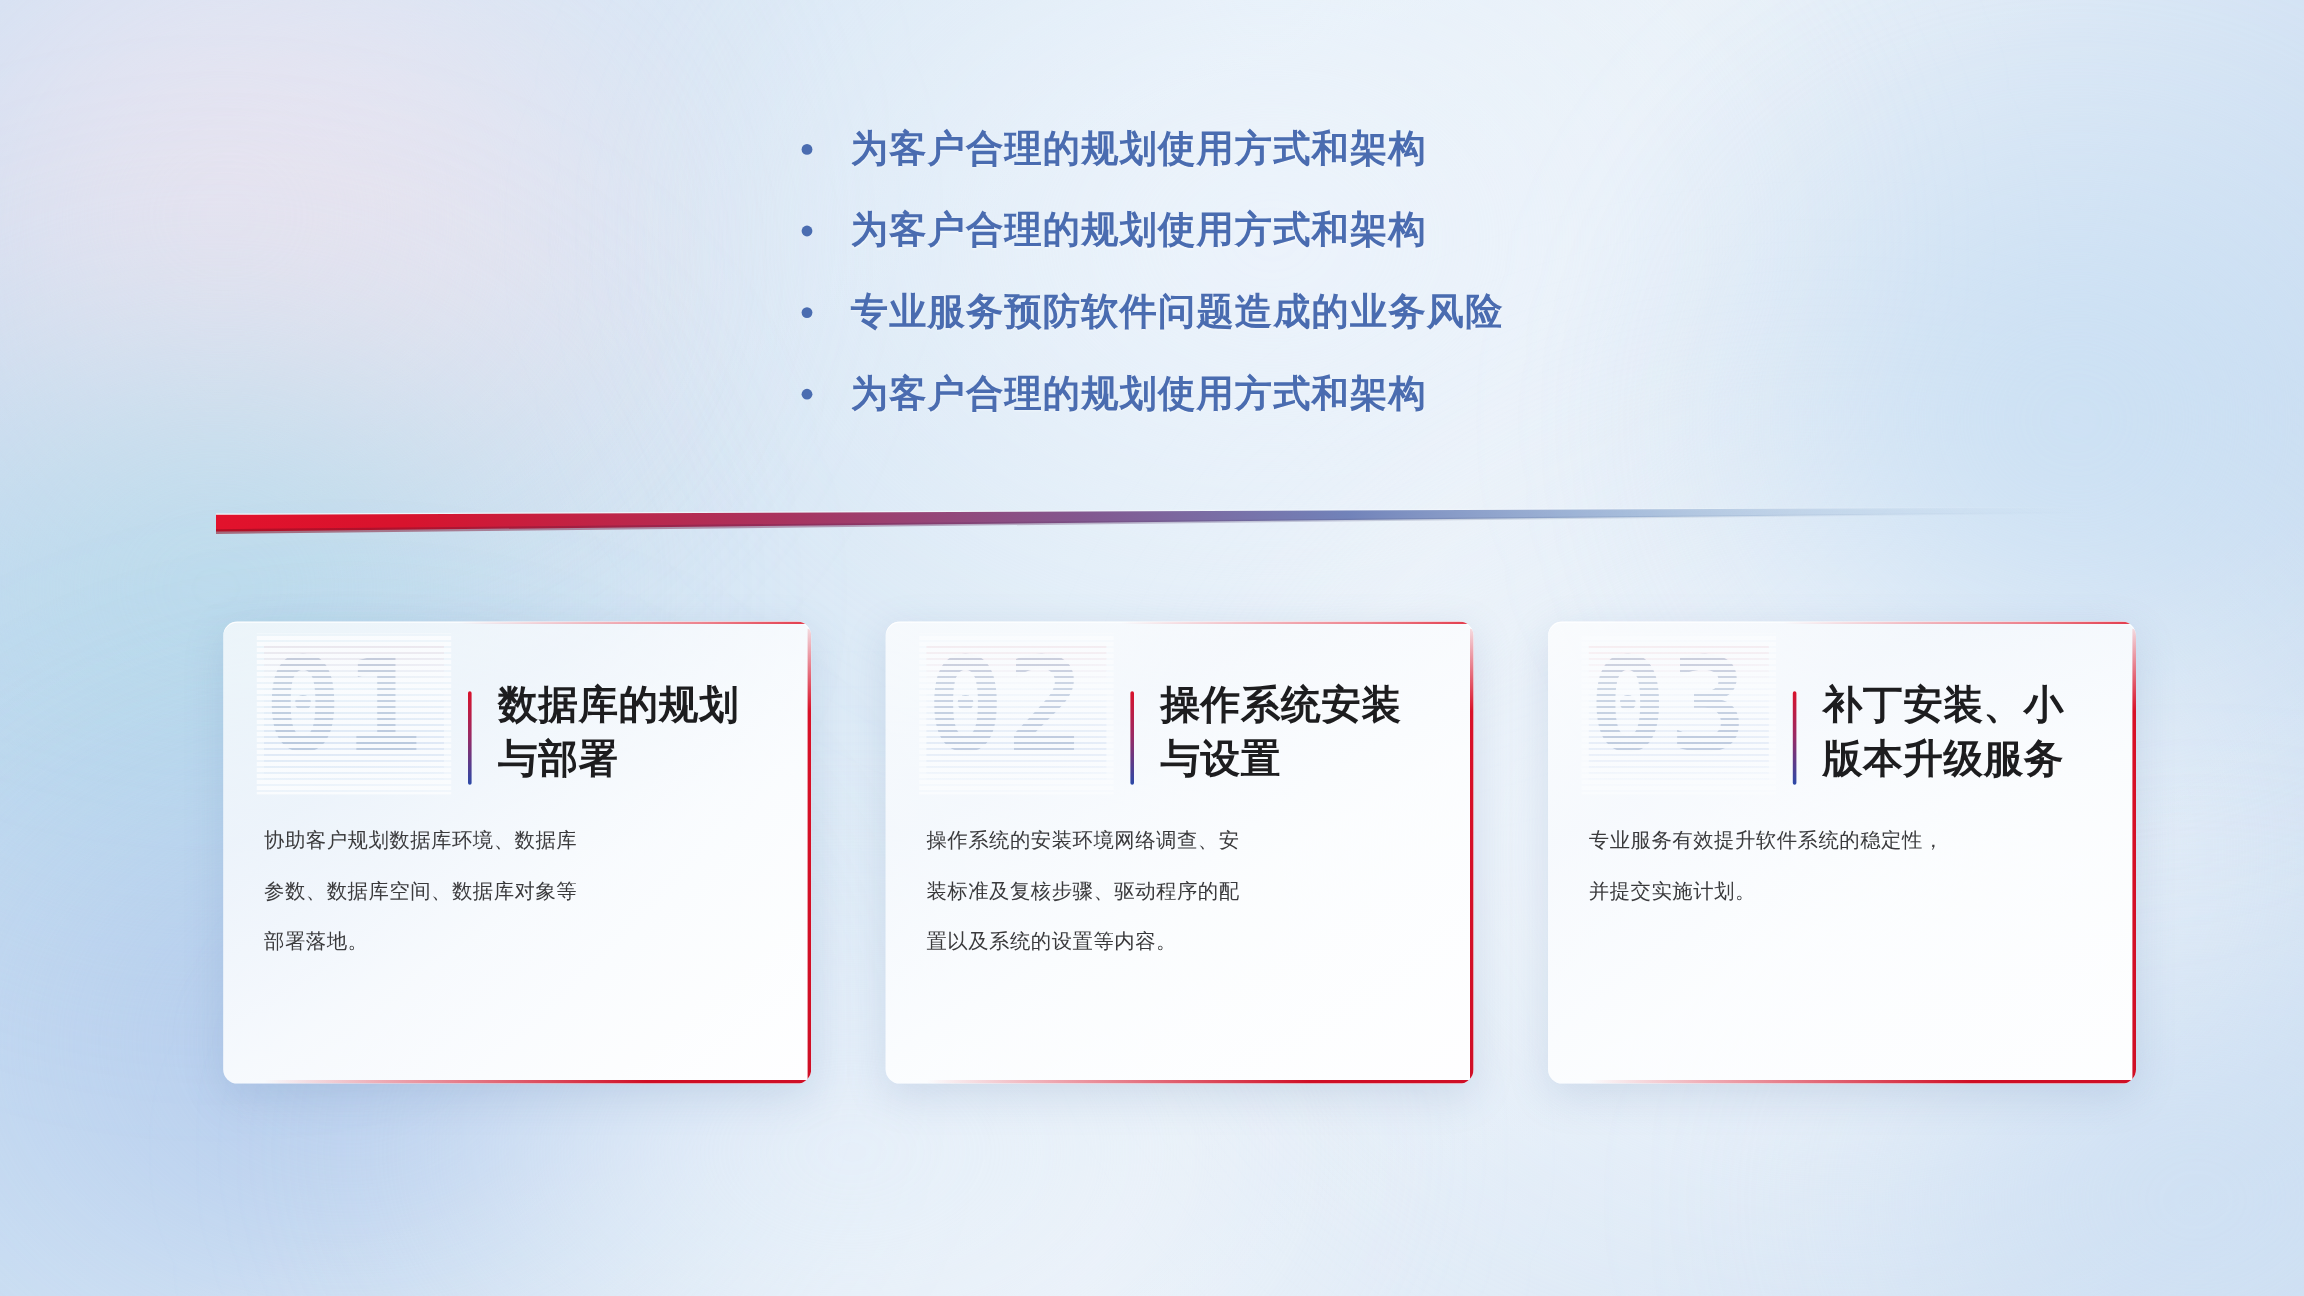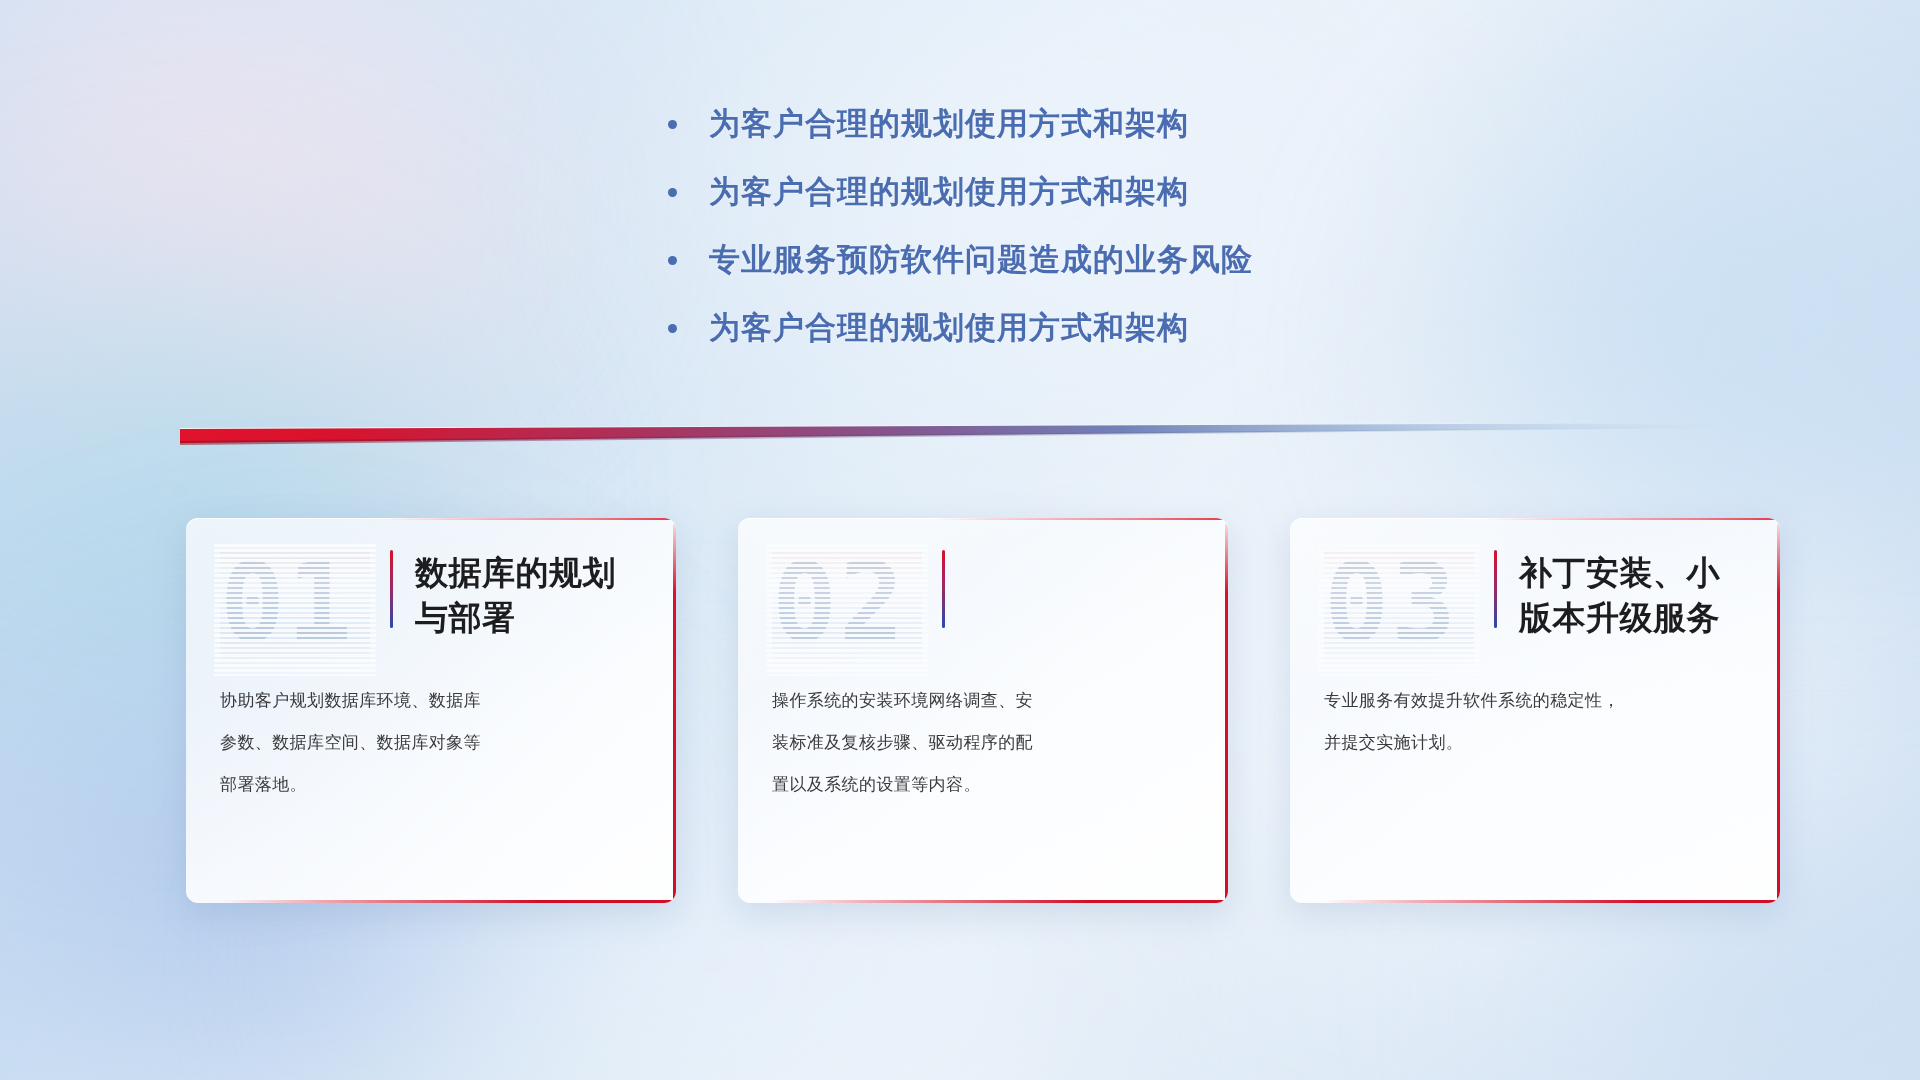--- a/index.html
+++ b/index.html
@@ -104,21 +104,21 @@
     position:absolute;left:34px;right:0;bottom:0;height:3px;
     background:linear-gradient(90deg,rgba(216,17,40,0) 0%,rgba(216,17,40,.35) 22%,#cf0f26 70%,#cf0f26 100%);
   }
   .card .accent-t{
     position:absolute;left:40%;right:4px;top:0;height:2px;
     background:linear-gradient(90deg,rgba(240,120,130,0) 0%,rgba(233,90,104,.75) 70%,rgba(224,40,58,.9) 100%);
   }
 
   .card-head{
     position:relative;
-    display:flex;align-items:flex-start;
+    display:flex;align-items:flex-end;
     padding:32px 14px 0 34px;
     height:136px;box-sizing:border-box;
   }
   .ghostnum{
     position:relative;
     flex:0 0 auto;
     width:150px;height:118px;
     margin-right:16px;
   }
   .ghostnum .gn-text{
@@ -268,20 +268,22 @@
     <div class="accent-r"></div>
     <div class="accent-b"></div>
 
     <div class="card-head">
       <div class="ghostnum">
         <div class="gn-text">02</div>
         <div class="gn-tint"></div>
         <div class="gn-mask"></div>
       </div>
       <div class="title-bar"></div>
+      <div class="card-title">操作系统安装
+与设置</div>
     </div>
 
     <div class="card-body">操作系统的安装环境网络调查、安
 装标准及复核步骤、驱动程序的配
 置以及系统的设置等内容。</div>
   </div>
 
   <div class="card">
     <div class="accent-t"></div>
     <div class="accent-r"></div>

